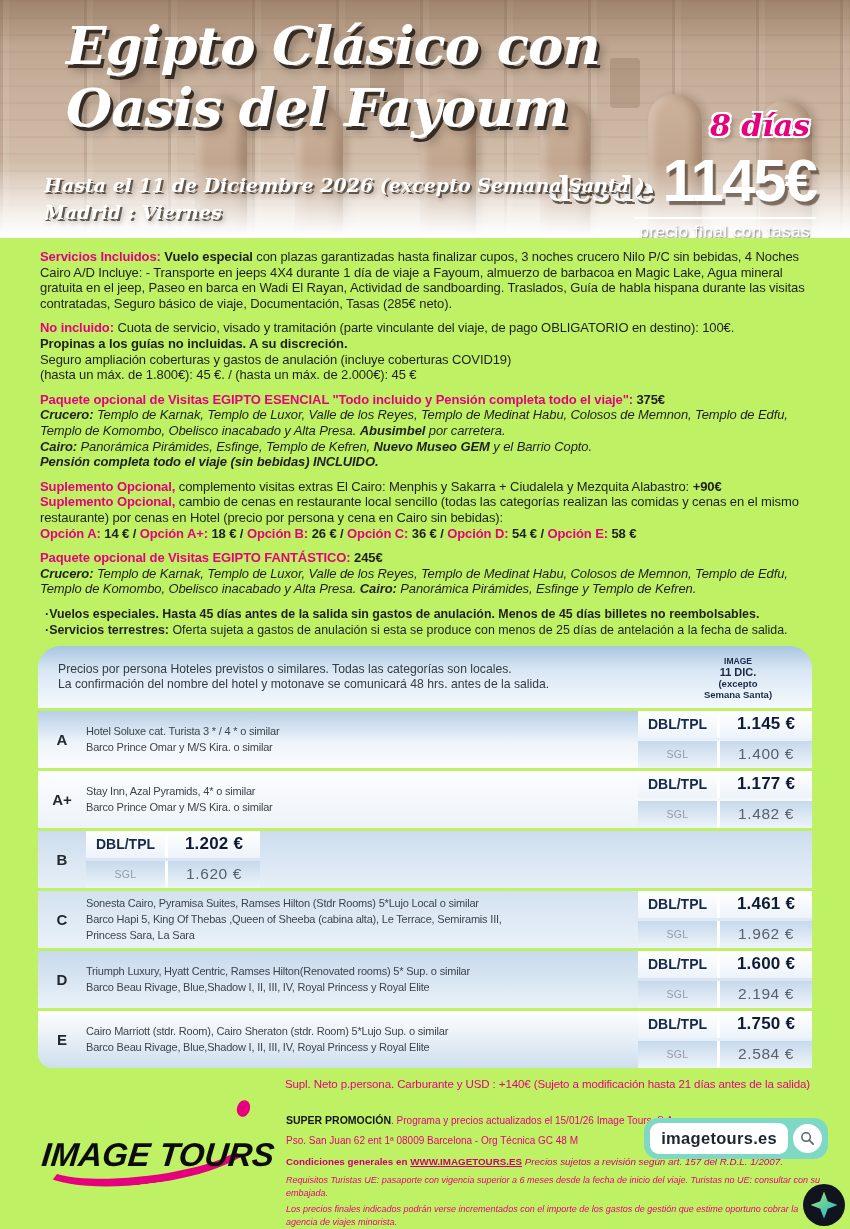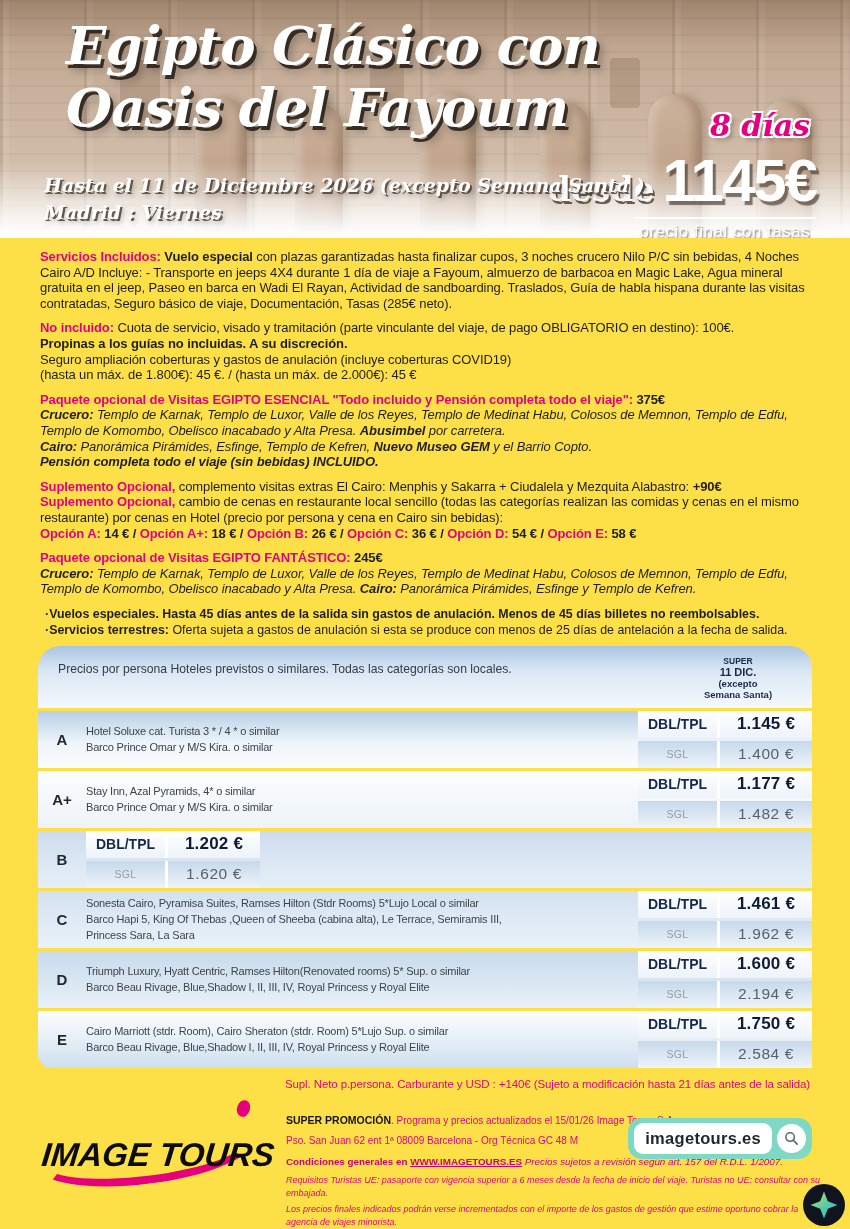--- a/index.html
+++ b/index.html
@@ -1,18 +1,18 @@
 <!DOCTYPE html>
 <html><head>
 <meta charset="utf-8">
 <style>
   * { box-sizing: border-box; margin: 0; padding: 0; }
   body { width: 850px; height: 1229px; margin: 0; background: #fff;
          font-family: "Liberation Sans", sans-serif; overflow: hidden; }
-  .page { position: relative; width: 850px; height: 1229px; background: #fde047; overflow: hidden; }
+  .page { position: relative; width: 850px; height: 1229px; background: #bef264; overflow: hidden; }
 
   
   .hero { position: relative; width: 850px; height: 238px; overflow: hidden;
     background:
       repeating-linear-gradient(90deg, rgba(104,76,54,.14) 0 3px, rgba(255,255,255,.07) 3px 9px, rgba(0,0,0,0) 9px 84px),
       repeating-linear-gradient(0deg, rgba(0,0,0,0) 0 15px, rgba(96,66,44,.06) 15px 17px),
       linear-gradient(180deg, #b59b85 0%, #c7b09b 35%, #d3bfac 75%, #dccbbb 100%);
   }
   .hero::before { content:""; position:absolute; left:0; top:0; width:100%; height:46px;
       background: linear-gradient(180deg, rgba(120,88,62,.35), rgba(120,88,62,0)); }
@@ -98,21 +98,21 @@
   .footer-text { flex:1; position:relative; padding:10px 0 0 14px; }
   .fline1 { font-size:10px; color:#e6007e; }
   .fline1 .fbold { color:#141414; font-weight:bold; font-size:10.5px; }
   .fline2 { margin-top:9px; font-size:10px; color:#e6007e; }
   .fline3 { margin-top:10px; font-size:9.8px; color:#cf0076; }
   .fline3 .fbold { font-weight:bold; }
   .fline3 .flink { font-weight:bold; text-decoration:underline; cursor:pointer; }
   .fline3 .fital { font-style:italic; }
   .fline4, .fline5 { font-size:9px; font-style:italic; color:#e6007e; line-height:13px; margin-top:3px; }
   .fline4 { margin-top:7px; }
-  .site-btn { position:absolute; right:16px; top:14px; display:flex; align-items:center; gap:5px;
+  .site-btn { position:absolute; right:0; top:14px; display:flex; align-items:center; gap:5px;
       background:#7ed8c4; border-radius:14px; padding:5px 6px; cursor:pointer; }
   .site-btn .label { background:#fff; border-radius:9px; padding:6px 11px; font-size:16.5px;
       font-weight:bold; color:#1c2530; letter-spacing:.3px; }
   .site-btn .mag { width:29px; height:29px; background:#fff; border-radius:50%;
       display:flex; align-items:center; justify-content:center; }
   .chat-widget { position:absolute; right:5px; bottom:3px; width:42px; height:42px; border-radius:50%;
       background:#10141f; display:flex; align-items:center; justify-content:center; cursor:pointer; z-index:5; }
   .chat-star { width:27px; height:27px;
       background: linear-gradient(140deg, #b5e06b 5%, #52c9a8 55%, #3bbfc9 95%);
       clip-path: polygon(50% 0%, 64% 36%, 100% 50%, 64% 64%, 50% 100%, 36% 64%, 0% 50%, 36% 36%); }
@@ -233,23 +233,24 @@
         <span class="b">·Servicios terrestres:</span>
         <span>Oferta sujeta a gastos de anulación si esta se produce con menos de 25 días de antelación a la fecha de  salida.</span>
       </div>
     </div>
   </div>
 
   <div class="ptable">
     <div class="thead">
       <div class="info">
         <div>Precios por persona Hoteles previstos o similares. Todas las categorías son locales.</div>
+        <div>La confirmación del nombre del hotel y motonave se comunicará 48 hrs. antes de la salida.</div>
       </div>
       <div class="colhead">
-        <div class="l1">SUPER</div>
+        <div class="l1">IMAGE</div>
         <div class="l2">11 DIC.</div>
         <div class="l3">(excepto</div>
         <div class="l4">Semana Santa)</div>
       </div>
     </div>
 
     <div class="trow r0">
       <div class="tletter">A</div>
       <div class="tdesc">
         <div>Hotel Soluxe  cat. Turista 3 * / 4 * o similar</div>

